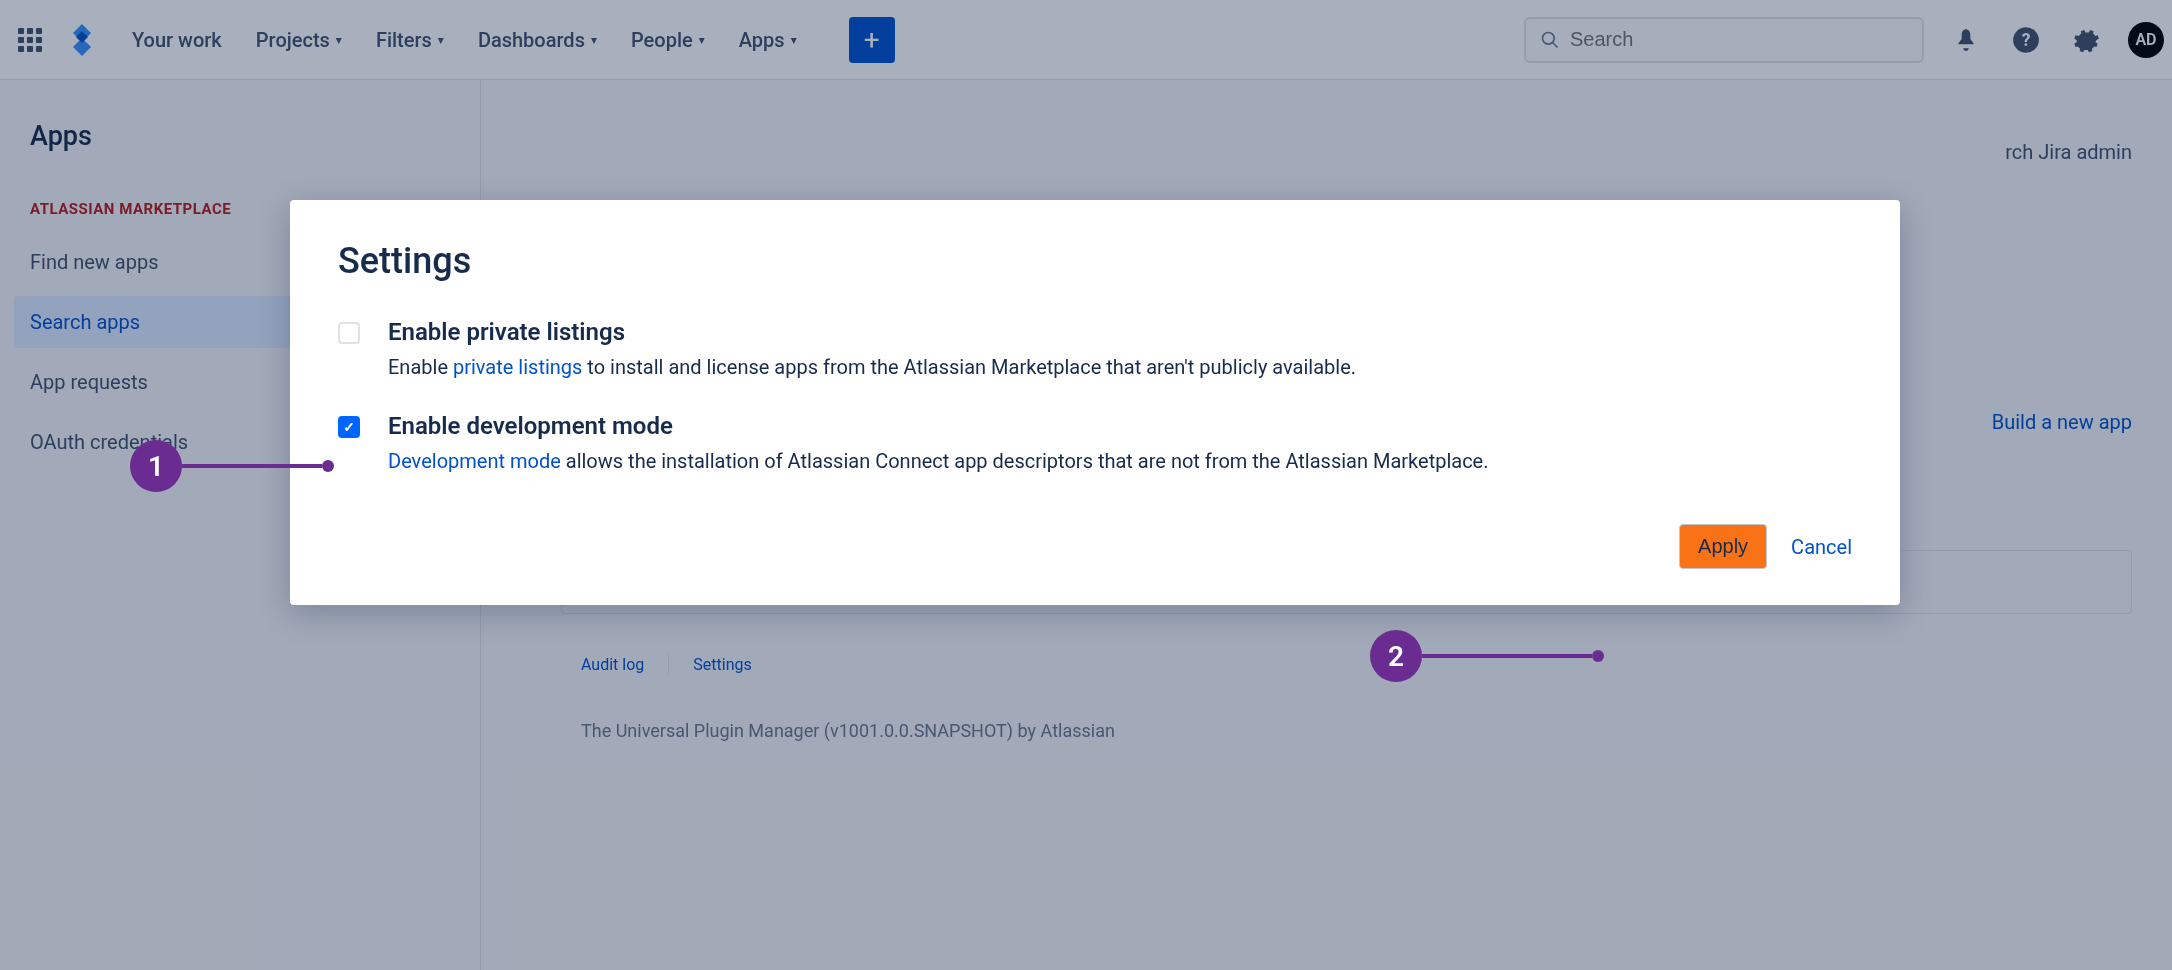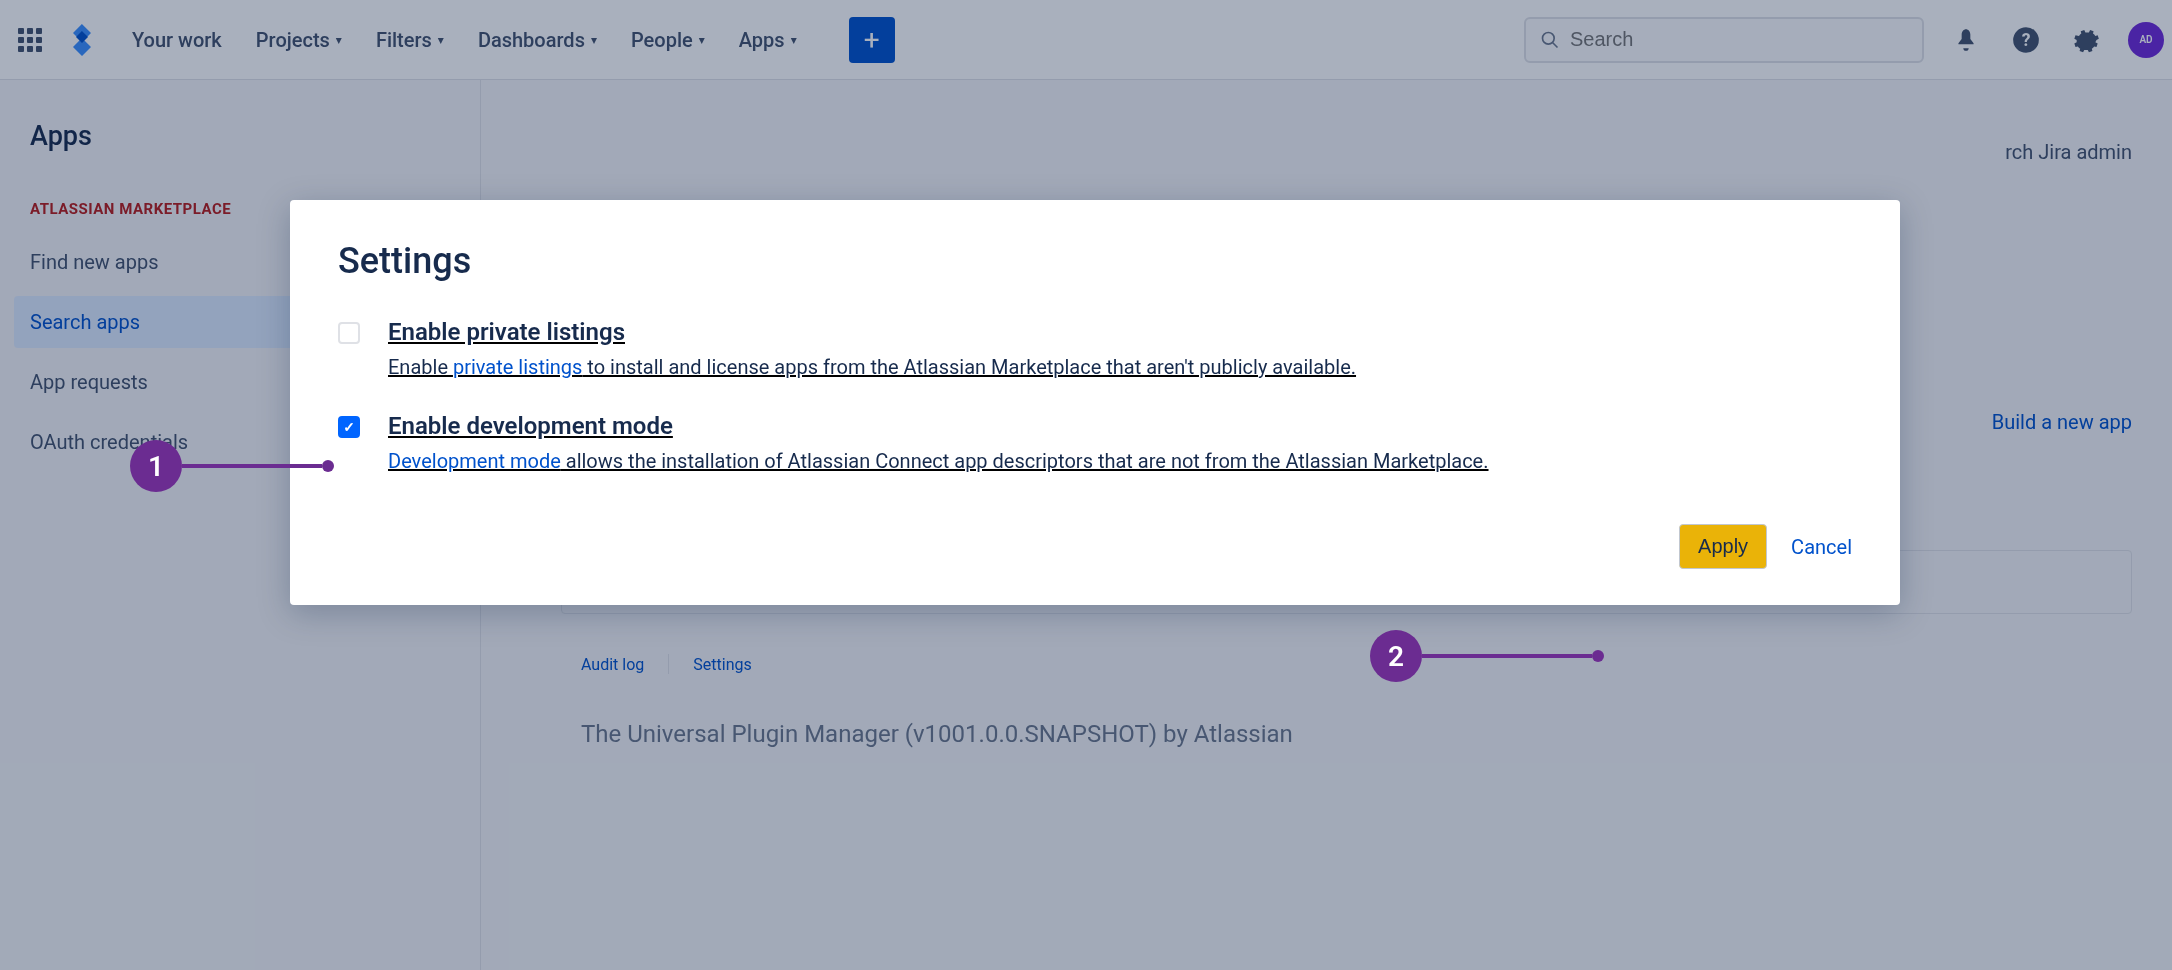--- a/index.html
+++ b/index.html
@@ -106,26 +106,26 @@
       display: flex;
       align-items: center;
       justify-content: center;
       cursor: pointer;
       color: #42526e;
     }
     .avatar {
       width: 36px;
       height: 36px;
       border-radius: 50%;
-      background: #6d28d9;
+      background: #000000;
       color: white;
       display: flex;
       align-items: center;
       justify-content: center;
-      font-size: 10px;
+      font-size: 16px;
       font-weight: 600;
     }
     
     
     .sidebar {
       position: absolute;
       left: 0;
       top: 80px;
       width: 480px;
       padding: 40px 30px;
@@ -212,21 +212,21 @@
       gap: 24px;
       align-items: center;
       font-size: 16px;
     }
     .bottom-links a { color: #0052cc; text-decoration: none; }
     .bottom-links .sep { width: 1px; height: 20px; background: #dfe1e6; }
     .footer-text {
       position: absolute;
       left: 100px;
       top: 640px;
-      font-size: 24px;
+      font-size: 18px;
       color: #6b778c;
     }
     
     
     .modal {
       position: absolute;
       z-index: 10;
       background: white;
       border-radius: 4px;
       box-shadow: 0 8px 32px rgba(9,30,66,0.25);
@@ -238,21 +238,20 @@
     .modal-title {
       font-size: 36px;
       font-weight: 500;
       color: #172b4d;
       margin-bottom: 36px;
     }
     .setting-row {
       display: flex;
       gap: 28px;
       margin-bottom: 30px;
-      text-decoration: underline;
     }
     .checkbox-wrap { padding-top: 4px; }
     .checkbox {
       width: 22px;
       height: 22px;
       border: 2px solid #dfe1e6;
       border-radius: 4px;
       display: inline-flex;
       align-items: center;
       justify-content: center;
@@ -282,21 +281,21 @@
     .setting-desc a { color: #0052cc; text-decoration: none; }
     .modal-actions {
       display: flex;
       justify-content: flex-end;
       gap: 24px;
       align-items: center;
       margin-top: 48px;
     }
     .btn-apply {
       padding: 10px 18px;
-      background: #eab308;
+      background: #f97316;
       border: 1px solid #c1c7d0;
       border-radius: 4px;
       font-size: 20px;
       color: #172b4d;
       cursor: pointer;
     }
     .btn-cancel {
       font-size: 20px;
       color: #0052cc;
       cursor: pointer;

